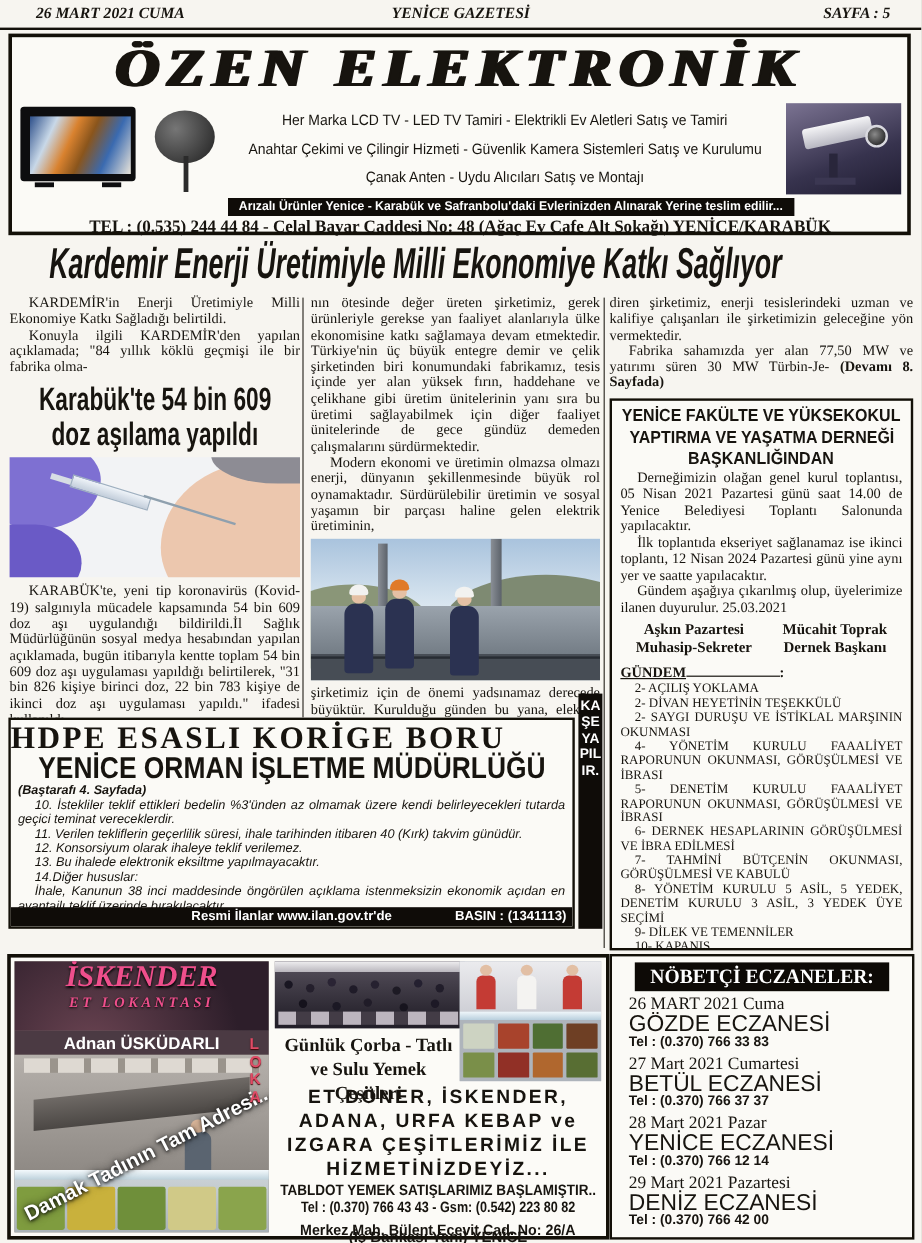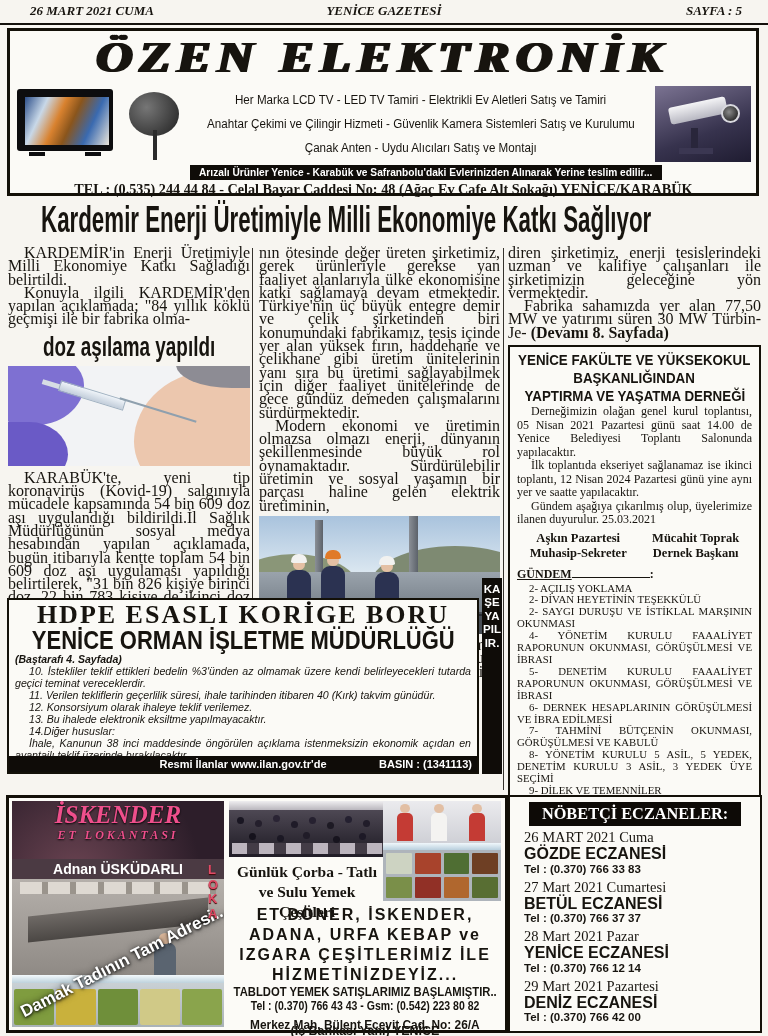--- a/index.html
+++ b/index.html
@@ -44,29 +44,29 @@
   .camphoto{position:relative;width:96px;height:76px;overflow:hidden;
         background:linear-gradient(160deg,#7b7392,#37334e 60%,#1f1c31);}
   .cam-body{position:absolute;left:14px;top:16px;width:58px;height:17px;border-radius:3px;
         background:linear-gradient(#f4f4f6,#b7b7c1);transform:rotate(-12deg);}
   .cam-lens{position:absolute;left:66px;top:18px;width:15px;height:15px;border-radius:50%;
         background:radial-gradient(circle at 40% 40%,#8a8a8a,#0c0c0c);border:2px solid #d9d9df;}
   .cam-mount{position:absolute;left:36px;top:42px;width:7px;height:26px;background:#29263b;}
   .cam-base{position:absolute;left:24px;top:62px;width:34px;height:6px;background:#3b3752;}
 
   
-  .headline{position:absolute;top:198px;left:0;width:692px;height:44px;}
+  .headline{position:absolute;top:198px;left:0;width:692px;height:44px;font-style:italic;}
   .headline .nowrap{font-weight:bold;font-size:36px;line-height:44px;transform:scaleX(0.62);}
 
   
   .col{position:absolute;top:246px;}
   .col1{left:8px;width:242px;} .col2{left:259px;width:241px;} .col3{left:508px;width:253px;}
   .vrule{position:absolute;background:#35322c;width:1px;}
   .vr1{left:252px;top:248px;height:350px;} .vr2{left:503px;top:248px;height:542px;}
-  .bt{margin:0;font-size:16px;line-height:13.3px;text-align:justify;}
+  .bt{margin:0;font-size:12px;line-height:13.3px;text-align:justify;}
   .ind{text-indent:16px;}
   .kh{margin:7px 0 4px;}
   .kh .fitwrap .nowrap{font-weight:bold;font-size:27px;line-height:29px;transform:scaleX(0.70);}
   .devam{font-weight:bold;}
 
   
   .vacphoto{position:relative;height:100px;margin:4px 0 5px;background:#f2f3f5;overflow:hidden;}
   .arm{position:absolute;right:-34px;top:4px;width:150px;height:130px;background:#ecc7ae;
        border-radius:55% 0 0 45%;}
   .sleeve{position:absolute;right:-12px;top:-14px;width:86px;height:36px;background:#8d8c94;
@@ -104,21 +104,21 @@
   .dp{margin:0;font-size:12px;line-height:13.5px;text-align:justify;text-indent:14px;}
   .sigs{display:flex;justify-content:space-around;margin:4px 0 6px;font-weight:bold;font-size:12.5px;line-height:15px;text-align:center;}
   .gundem{font-size:12px;font-weight:bold;margin:2px 0 1px;}
   .gundem .glabel{text-decoration:underline;}
   .gundem .gspace{display:inline-block;width:78px;border-bottom:1px solid #17140f;}
   .agitem{font-size:10.8px;line-height:11.9px;text-indent:12px;text-align:justify;}
 
   
   .hbox{position:absolute;left:7px;top:598px;width:472px;height:176px;border:2px solid #131008;
         box-sizing:border-box;background:#fbfaf6;overflow:hidden;}
-  .htitle{text-align:center;font-weight:bold;font-size:26px;line-height:27px;letter-spacing:2px;margin-top:1px;}
+  .htitle{font-weight:bold;font-size:26px;line-height:27px;letter-spacing:2px;margin-top:1px;}
   .hsub .nowrap{font-weight:bold;font-size:25px;line-height:25px;transform:scaleX(0.88);}
   .hbast{font-weight:bold;font-style:italic;font-size:10.5px;line-height:12px;padding-left:6px;}
   .hitem{margin:0 6px;font-size:10.6px;line-height:12px;text-align:justify;font-style:italic;}
   .hitem.ind2{text-indent:14px;}
   .hfoot{position:absolute;left:0;right:0;bottom:0;height:16px;background:#0f0c08;color:#fff;
         font-weight:bold;font-size:11px;line-height:16px;text-align:center;}
   .hfoot .basin{position:absolute;right:5px;top:0;}
 
   
   .kase{position:absolute;left:482px;top:578px;width:20px;height:196px;background:#0f0c08;color:#fff;
@@ -183,21 +183,21 @@
   .addr1{top:217px;} .addr1 .nowrap{font-weight:bold;font-size:12.5px;transform:scaleX(0.95);}
   .addr2{top:223px;} .addr2 .nowrap{font-weight:bold;font-size:12.5px;}
 
   
   .pbox{position:absolute;left:508px;top:795px;width:254px;height:238px;border:2px solid #131008;
         box-sizing:border-box;background:#fbfaf6;overflow:hidden;}
   .phead{margin:5px auto 3px;width:212px;height:24px;background:#0d0a06;color:#fff;}
   .phead .nowrap{font-weight:bold;font-size:17px;line-height:24px;transform:scaleX(0.96);}
   .pentry{padding-left:14px;}
   .pdate{font-size:14.5px;line-height:16px;}
-  .pname{font-weight:bold;font-size:16px;line-height:17.5px;}
+  .pname{font-weight:normal;font-size:19px;line-height:17.5px;}
   .ptel{font-weight:bold;font-size:11.5px;line-height:13px;margin-bottom:3px;}
 </style>
 </head>
 <body>
 
 <div id="page">
 
   <div class="hdr">
     <span class="hdr-date">26 MART 2021 CUMA</span>
     <span class="hdr-paper">YENİCE GAZETESİ</span>
@@ -250,20 +250,23 @@
     <span class="nowrap">Kardemir Enerji Üretimiyle Milli Ekonomiye Katkı Sağlıyor</span>
   </div>
 
   <div class="vrule vr1"></div>
   <div class="vrule vr2"></div>
 
   <div class="col col1">
     <p class="bt ind">KARDEMİR'in Enerji Üretimiyle Milli Ekonomiye Katkı Sağladığı belirtildi.</p>
     <p class="bt ind">Konuyla ilgili KARDEMİR'den yapılan açıklamada; "84 yıllık köklü geçmişi ile bir fabrika olma-</p>
     <div class="kh sans">
+      <div class="fitwrap">
+          <span class="nowrap">Karabük'te 54 bin 609</span>
+        </div>
       <div class="fitwrap">
           <span class="nowrap">doz aşılama yapıldı</span>
         </div>
     </div>
     <div class="vacphoto">
       <div class="arm"></div>
       <div class="sleeve"></div>
       <div class="glove1"></div>
       <div class="glove2"></div>
       <div class="syr-plunger"></div>
@@ -303,24 +306,24 @@
   <div class="col col3">
     <p class="bt">diren şirketimiz, enerji tesislerindeki uzman ve kalifiye çalışanları ile şirketimizin geleceğine yön vermektedir.</p>
     <p class="bt ind"><span>Fabrika sahamızda yer alan 77,50 MW ve yatırımı süren 30 MW Türbin-Je- </span><span class="devam">(Devamı 8. Sayfada)</span></p>
 
     <div class="dbox">
       <div class="sans">
         <div class="dtitle-line fitwrap">
             <span class="nowrap">YENİCE FAKÜLTE VE YÜKSEKOKUL</span>
           </div>
         <div class="dtitle-line fitwrap">
+            <span class="nowrap">YAPTIRMA VE YAŞATMA DERNEĞİ</span>
+          </div>
+        <div class="dtitle-line fitwrap">
             <span class="nowrap">BAŞKANLIĞINDAN</span>
-          </div>
-        <div class="dtitle-line fitwrap">
-            <span class="nowrap">YAPTIRMA VE YAŞATMA DERNEĞİ</span>
           </div>
       </div>
       <p class="dp">Derneğimizin olağan genel kurul toplantısı, 05 Nisan 2021 Pazartesi günü saat 14.00 de Yenice Belediyesi Toplantı Salonunda yapılacaktır.</p>
       <p class="dp">İlk toplantıda ekseriyet sağlanamaz ise ikinci toplantı, 12 Nisan 2024 Pazartesi günü yine aynı yer ve saatte yapılacaktır.</p>
       <p class="dp">Gündem aşağıya çıkarılmış olup, üyelerimize ilanen duyurulur. 25.03.2021</p>
       <div class="sigs">
         <div>
           <div>Aşkın Pazartesi</div>
           <div>Muhasip-Sekreter</div>
         </div>

